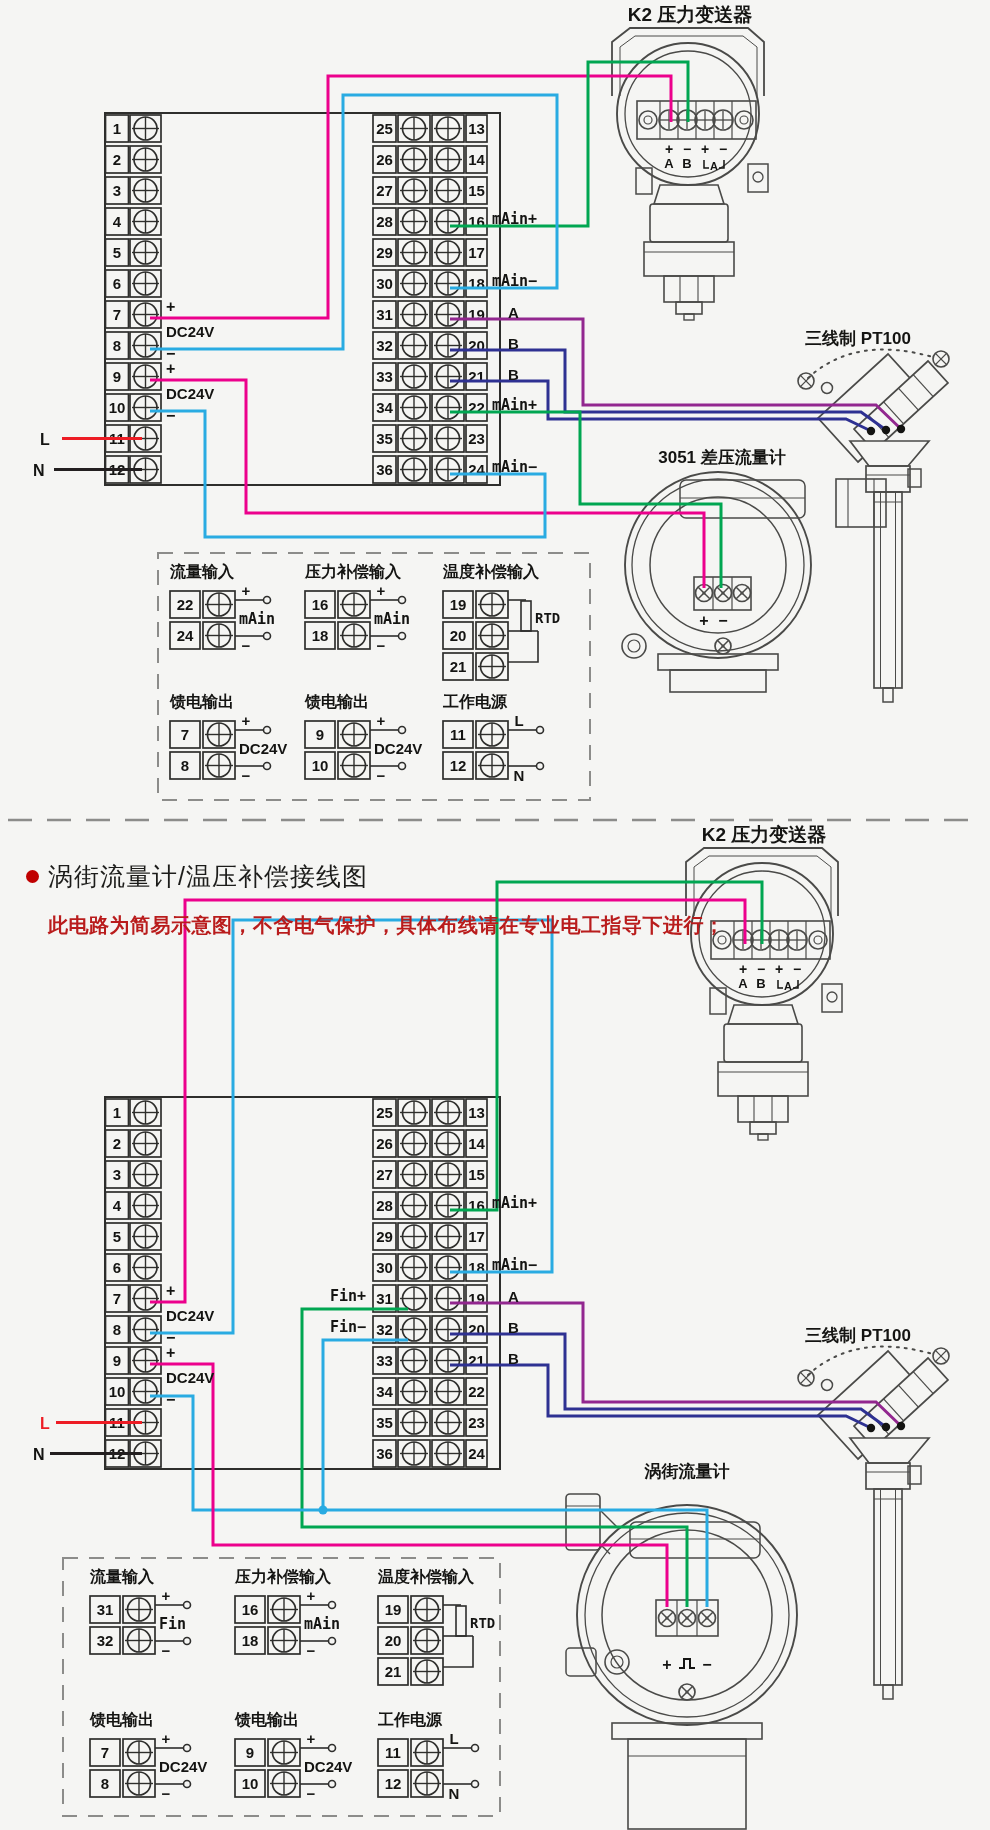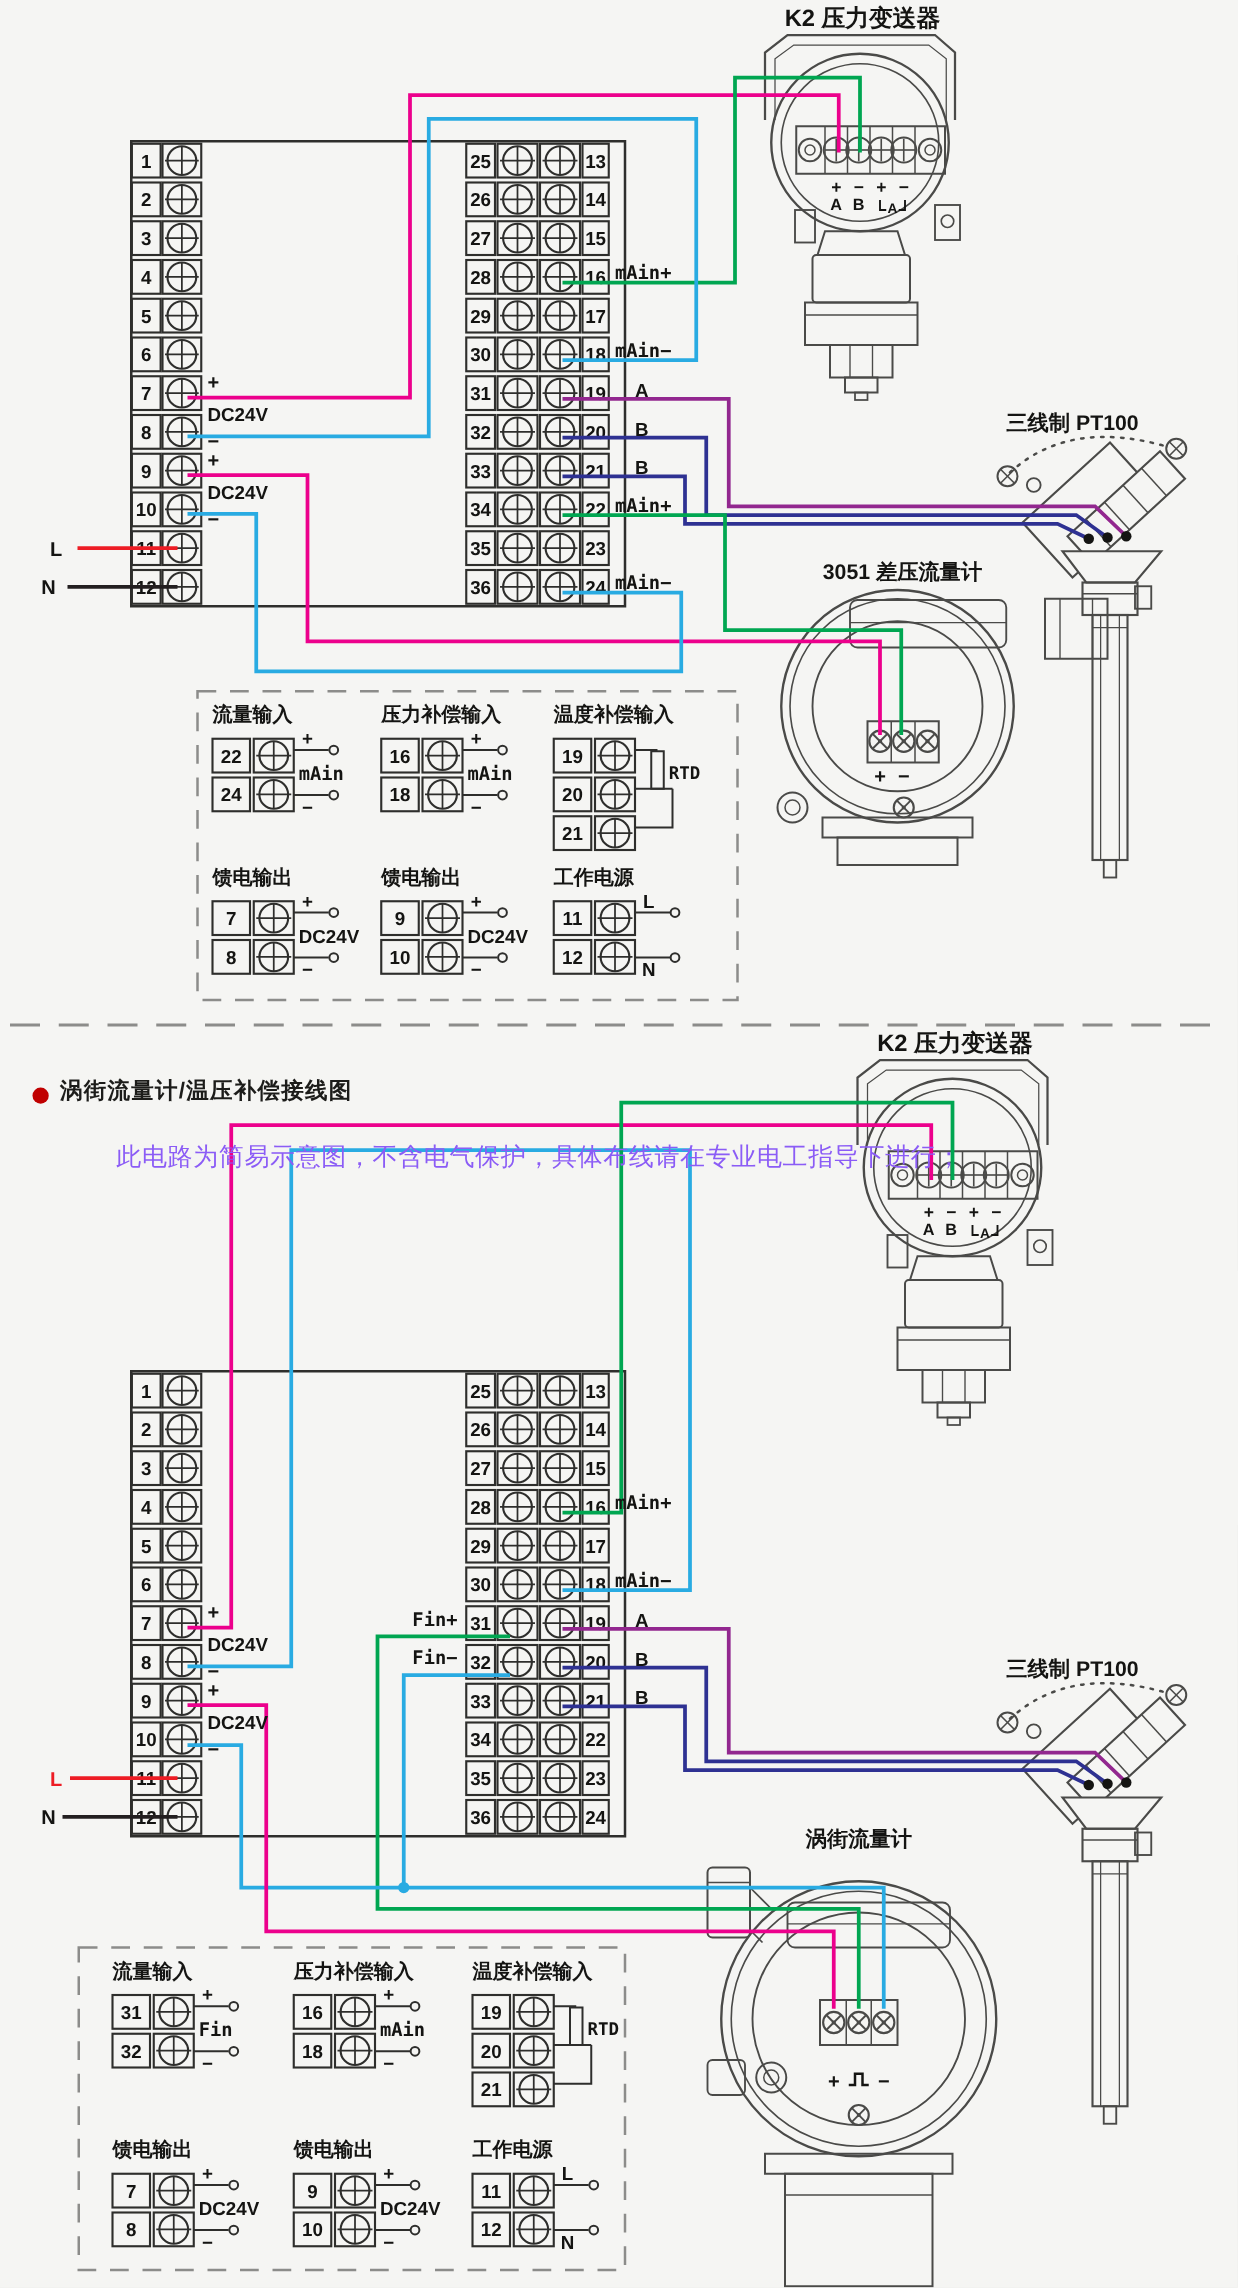--- a/index.html
+++ b/index.html
@@ -1,21 +1,21 @@
 <!DOCTYPE html>
 <html><head>
 <meta charset="utf-8">
 <style>
   html,body{margin:0;padding:0;}
   body{background:#e9e9e7;font-family:"Liberation Sans",sans-serif;}
   #stage{position:relative;width:990px;height:1830px;background:#f5f5f3;overflow:hidden;margin:0 auto;}
   #diag{position:absolute;left:0;top:0;}
-  .hdr-title{position:absolute;left:48px;top:860px;font-size:18px;font-weight:bold;color:#1c1c1a;letter-spacing:1px;}
+  .hdr-title{position:absolute;left:48px;top:860px;font-size:25px;font-weight:normal;color:#1c1c1a;letter-spacing:1px;}
   .hdr-bullet{position:absolute;left:26px;top:870px;width:13px;height:13px;border-radius:50%;}
-  .hdr-sub{position:absolute;left:48px;top:912px;font-size:20px;font-weight:normal;color:#8b5cf6;letter-spacing:0.5px;margin-left:45px;}
+  .hdr-sub{position:absolute;left:48px;top:912px;font-size:20px;font-weight:bold;color:#b91c1c;letter-spacing:0.5px;}
   text{user-select:none;}
 </style>
 </head>
 <body>
 
 <div id="stage">
   <svg id="diag" width="990" height="1830" viewBox="0 0 990 1830">
       <line x1="8" y1="820" x2="982" y2="820" stroke="#8c8c8a" stroke-width="2.4" stroke-dasharray="24 15" stroke-linecap="butt"></line>
       <g>
         <g>

